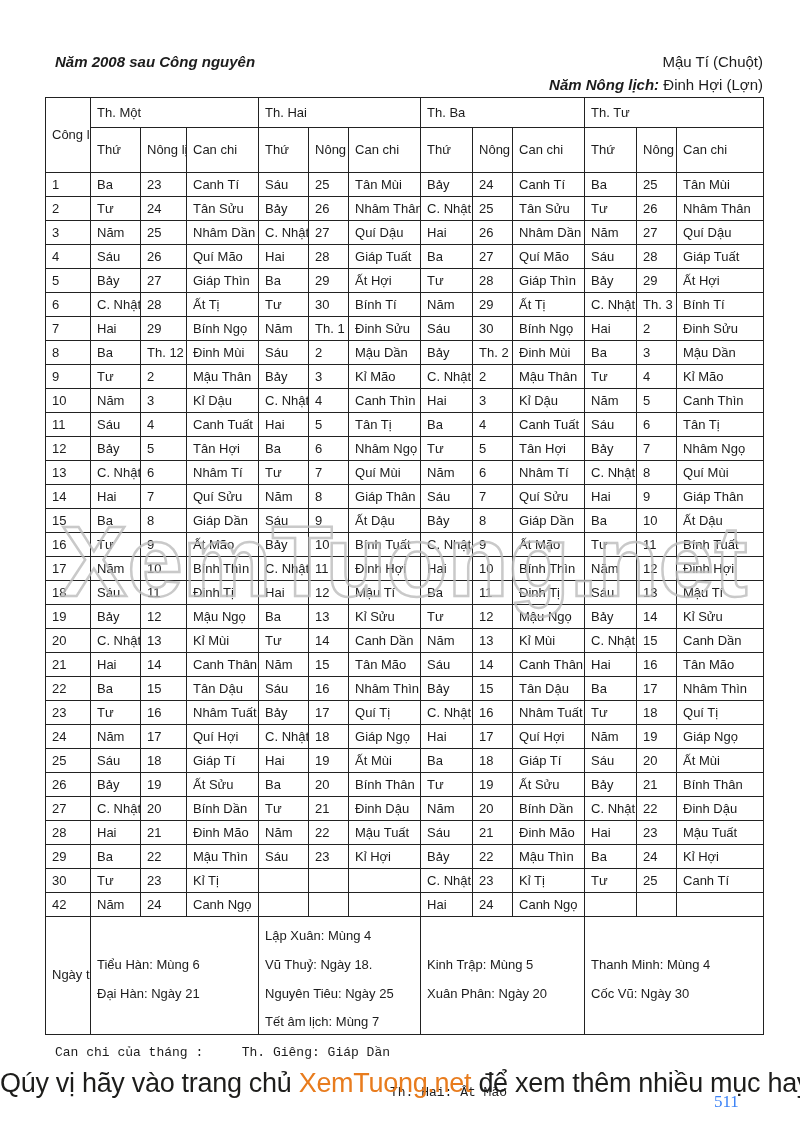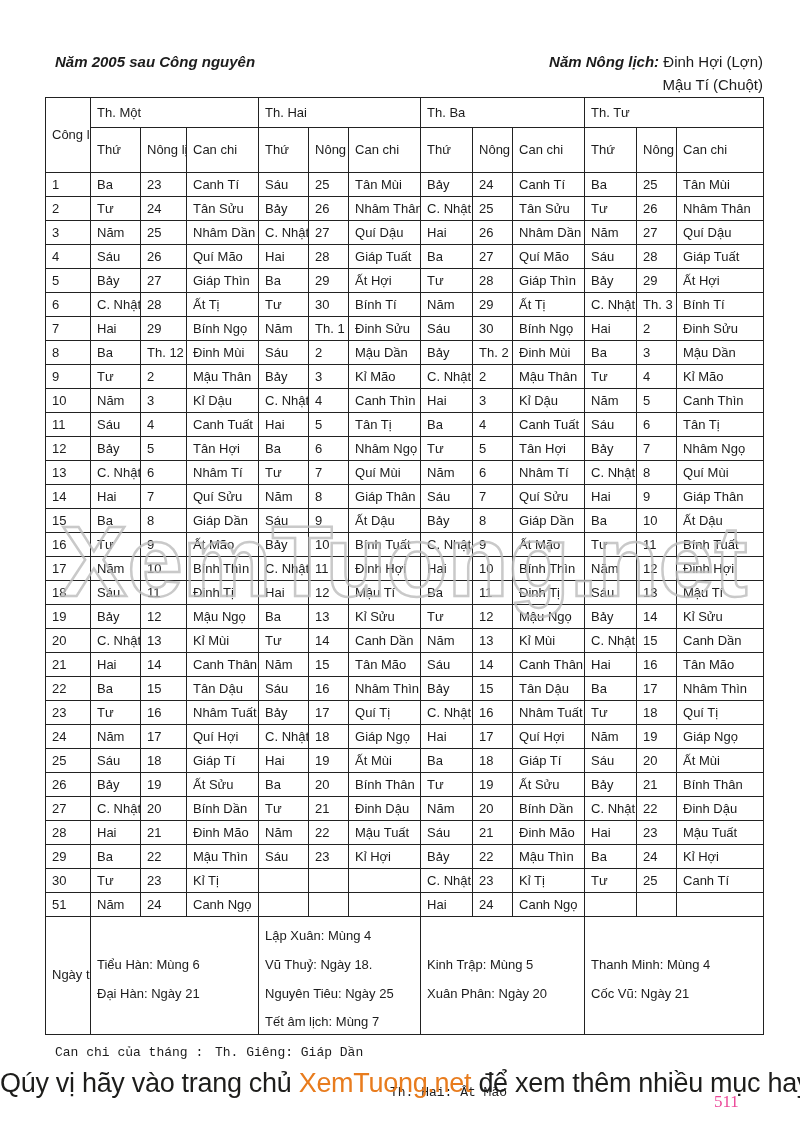--- a/index.html
+++ b/index.html
@@ -33,41 +33,41 @@
   .watermark{
     position:absolute;top:494px;left:45px;width:718px;height:135px;
     display:flex;align-items:center;justify-content:center;
     font-size:100px;font-weight:bold;letter-spacing:0px;white-space:nowrap;
     color:rgba(255,255,255,0);-webkit-text-stroke:2.5px #bcbcbc;
     opacity:.8;pointer-events:none;z-index:3;
   }
   
   .canchi-footer{position:absolute;top:1040px;left:55px;display:flex;font-size:13px;line-height:2.0;font-family:Liberation Mono, monospace;}
   .canchi-footer .cc-label{width:160px;}
-  .canchi-footer .cc-col1{width:175px;}
+  .canchi-footer .cc-col1{width:175px;text-align:right;}
   .canchi-footer .cc-col2{width:210px;margin-top:40px;}
   .cc-line{display:block;}
   
   .promo{position:absolute;top:1068px;left:0;width:100%;text-align:center;
     font-size:27px;letter-spacing:-0.3px;color:#1d1d1b;white-space:nowrap;}
   .promo .link{color:#e87c1e;}
   
   .page-number{position:absolute;top:1092px;left:714px;
-    font-family:"Liberation Serif", serif;font-size:17px;color:#ec4899;}
+    font-family:"Liberation Serif", serif;font-size:17px;color:#3b82f6;}
 </style>
 </head>
 <body>
 
 <div class="page">
 
   <div class="top-header">
-    <div class="hdr-left">Năm 2005 sau Công nguyên</div>
+    <div class="hdr-left">Năm 2008 sau Công nguyên</div>
     <div class="hdr-right">
+      <div>Mậu Tí (Chuột)</div>
       <div><span class="lbl">Năm Nông lịch:</span> <span>Đinh Hợi (Lợn)</span></div>
-      <div>Mậu Tí (Chuột)</div>
     </div>
   </div>
 
   <div class="cal-wrap">
     <table class="cal">
       <colgroup>
         <col style="width:45px">
           <col style="width:50px">
           <col style="width:46px">
           <col style="width:72px">
@@ -549,21 +549,21 @@
             <td></td>
             <td></td>
             <td>C. Nhật</td>
             <td>23</td>
             <td>Kỉ Tị</td>
             <td>Tư</td>
             <td>25</td>
             <td>Canh Tí</td>
           </tr>
           <tr class="data-row">
-            <td>51</td>
+            <td>42</td>
             <td>Năm</td>
             <td>24</td>
             <td>Canh Ngọ</td>
             <td></td>
             <td></td>
             <td></td>
             <td>Hai</td>
             <td>24</td>
             <td>Canh Ngọ</td>
             <td></td>
@@ -583,21 +583,21 @@
               <span class="tk-line">Vũ Thuỷ: Ngày 18.</span>
               <span class="tk-line">Nguyên Tiêu: Ngày 25</span>
               <span class="tk-line">Tết âm lịch: Mùng 7</span>
             </td>
             <td class="tk-cell" colspan="3">
               <span class="tk-line">Kinh Trập: Mùng 5</span>
               <span class="tk-line">Xuân Phân: Ngày 20</span>
             </td>
             <td class="tk-cell" colspan="3">
               <span class="tk-line">Thanh Minh: Mùng 4</span>
-              <span class="tk-line">Cốc Vũ: Ngày 21</span>
+              <span class="tk-line">Cốc Vũ: Ngày 30</span>
             </td>
           </tr>
       </tbody>
     </table>
   </div>
 
   <div class="watermark">XemTuong.net</div>
 
   <div class="canchi-footer">
     <div class="cc-label">Can chi của tháng :</div>

